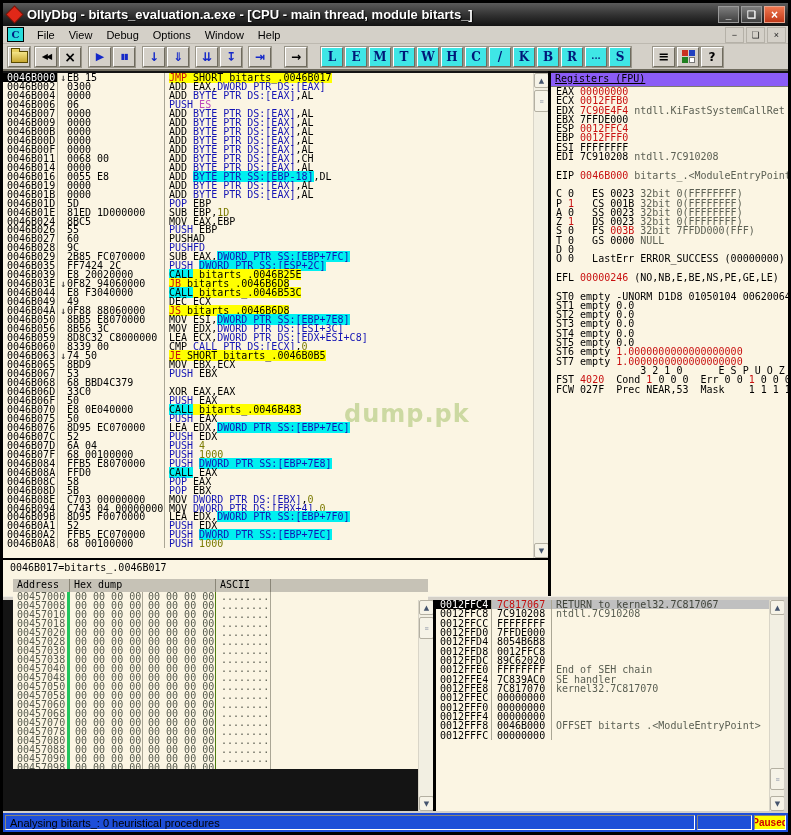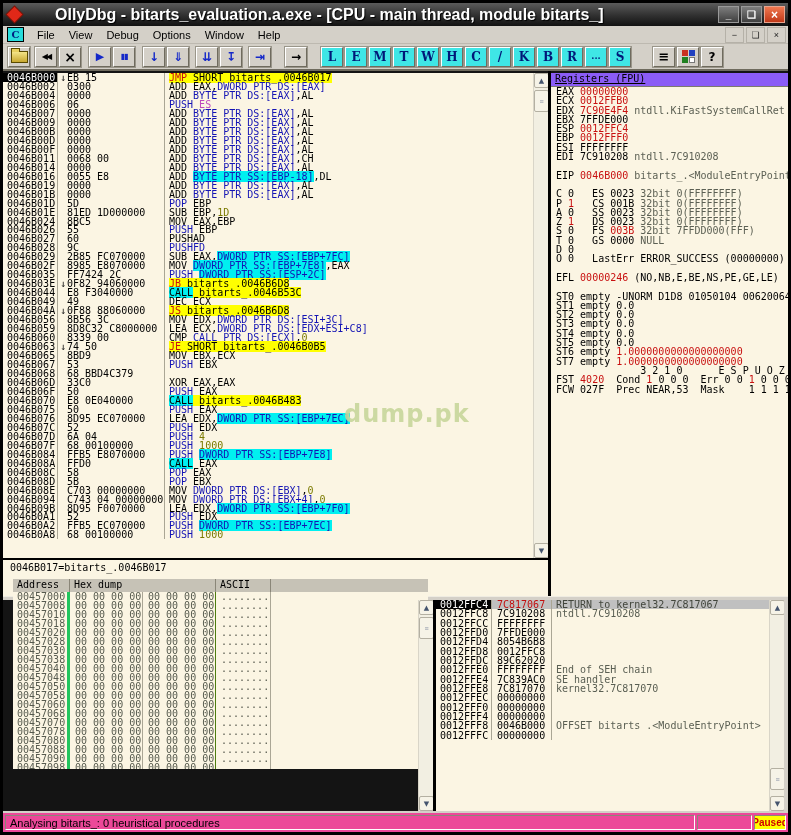--- a/index.html
+++ b/index.html
@@ -3,21 +3,21 @@
 <meta charset="utf-8">
 <style>
   html,body{margin:0;padding:0;background:#888;}
   .root{position:relative;width:791px;height:835px;background:#000;font-family:"Liberation Sans",sans-serif;overflow:hidden;}
   .mono{font-family:"DejaVu Sans Mono",monospace;font-size:10px;}
 
   
   .titlebar{position:absolute;left:3px;top:3px;width:785px;height:23px;box-sizing:border-box;
     background:linear-gradient(180deg,#5b5b5b 0%,#303030 55%,#121212 100%);display:flex;align-items:center;padding:0 3px;}
   .app-icon{width:11px;height:11px;background:#E02818;transform:rotate(45deg);margin:0 7px 0 3px;box-shadow:0 0 0 1px #7a1408;}
-  .title-text{color:#fff;font-weight:bold;font-size:16px;flex:1;white-space:nowrap;overflow:hidden;text-shadow:1px 1px 1px #000;margin-left:28px;}
+  .title-text{color:#fff;font-weight:bold;font-size:13px;flex:1;white-space:nowrap;overflow:hidden;text-shadow:1px 1px 1px #000;}
   .tbtn{width:21px;height:17px;margin-left:2px;display:flex;align-items:center;justify-content:center;font-size:10px;font-weight:bold;
     color:#fff;border:1px solid #999;background:linear-gradient(180deg,#7d7d7d,#3f3f3f);box-sizing:border-box;}
   .tbtn.close{background:linear-gradient(180deg,#F07850,#C03818);border-color:#e8a48e;font-size:12px;}
 
   
   .menubar{position:absolute;left:3px;top:26px;width:785px;height:18px;background:#D4D0C8;display:flex;align-items:center;box-sizing:border-box;border-bottom:1px solid #bdb9b0;}
   .cicon{width:15px;height:13px;background:#28DCDC;color:#002080;border:1px solid #000;font-size:10px;font-weight:bold;
     display:flex;align-items:center;justify-content:center;margin:0 6px 0 4px;font-family:"DejaVu Serif",serif;}
   .menu-item{font-size:11px;color:#000;padding:2px 7px;}
   .menu-right{margin-left:auto;display:flex;align-items:center;}
@@ -104,21 +104,21 @@
   .srow.ssel .sc{color:#42463c;}
 
   
   .sb{position:absolute;background:#F2EFE2;border-left:1px solid #d9d5c8;box-sizing:border-box;}
   .sb .ar{position:absolute;left:0;width:15px;height:15px;background:#F6F3E7;border:1px solid #B4B0A2;border-radius:2px;box-sizing:border-box;
     color:#44546E;font-size:7px;display:flex;align-items:center;justify-content:center;font-family:"DejaVu Sans",sans-serif;}
   .sb .thumb{position:absolute;left:0;width:15px;height:22px;background:#F6F3E7;border:1px solid #B4B0A2;border-radius:2px;box-sizing:border-box;
     color:#8a93a5;font-size:7px;display:flex;align-items:center;justify-content:center;}
 
   
-  .statusbar{position:absolute;left:3px;top:813px;width:785px;height:19px;background:#ec4899;display:flex;align-items:center;
+  .statusbar{position:absolute;left:3px;top:813px;width:785px;height:19px;background:#1d4ed8;display:flex;align-items:center;
     padding:1px 2px;box-sizing:border-box;font-size:11px;}
   .sfield{height:15px;border:1px solid;border-color:#8a8678 #ffffff #ffffff #8a8678;display:flex;align-items:center;
     padding:0 4px;box-sizing:border-box;color:#000;overflow:hidden;white-space:nowrap;}
   .sf1{width:694px;}
   .sf2{width:55px;margin-left:2px;}
   .sf3{width:32px;margin-left:2px;background:#FFFF00;color:#D00000;font-weight:bold;font-size:10px;justify-content:center;}
 
   .watermark{position:absolute;left:344px;top:400px;font-family:"DejaVu Sans",sans-serif;font-size:24px;font-weight:bold;
     color:#C8D69B;letter-spacing:1px;opacity:.9;pointer-events:none;}
 </style>
@@ -261,26 +261,27 @@
           <div class="drow"><span class="da">0046B016</span><span class="dh"><span class="jarr"> </span><span>0055 E8</span></span><span class="di"><span class="tk-n">ADD </span><span class="tk-bc">BYTE PTR SS:[EBP-18]</span><span class="tk-n">,DL</span></span></div>
           <div class="drow"><span class="da">0046B019</span><span class="dh"><span class="jarr"> </span><span>0000</span></span><span class="di"><span class="tk-n">ADD </span><span class="tk-b">BYTE PTR DS:[EAX]</span><span class="tk-n">,AL</span></span></div>
           <div class="drow"><span class="da">0046B01B</span><span class="dh"><span class="jarr"> </span><span>0000</span></span><span class="di"><span class="tk-n">ADD </span><span class="tk-b">BYTE PTR DS:[EAX]</span><span class="tk-n">,AL</span></span></div>
           <div class="drow"><span class="da">0046B01D</span><span class="dh"><span class="jarr"> </span><span>5D</span></span><span class="di"><span class="tk-b">POP </span><span class="tk-n">EBP</span></span></div>
           <div class="drow"><span class="da">0046B01E</span><span class="dh"><span class="jarr"> </span><span>81ED 1D000000</span></span><span class="di"><span class="tk-n">SUB EBP,</span><span class="tk-o">1D</span></span></div>
           <div class="drow"><span class="da">0046B024</span><span class="dh"><span class="jarr"> </span><span>8BC5</span></span><span class="di"><span class="tk-n">MOV EAX,EBP</span></span></div>
           <div class="drow"><span class="da">0046B026</span><span class="dh"><span class="jarr"> </span><span>55</span></span><span class="di"><span class="tk-b">PUSH </span><span class="tk-n">EBP</span></span></div>
           <div class="drow"><span class="da">0046B027</span><span class="dh"><span class="jarr"> </span><span>60</span></span><span class="di"><span class="tk-n">PUSHAD</span></span></div>
           <div class="drow"><span class="da">0046B028</span><span class="dh"><span class="jarr"> </span><span>9C</span></span><span class="di"><span class="tk-b">PUSHFD</span></span></div>
           <div class="drow"><span class="da">0046B029</span><span class="dh"><span class="jarr"> </span><span>2B85 FC070000</span></span><span class="di"><span class="tk-n">SUB EAX,</span><span class="tk-bc">DWORD PTR SS:[EBP+7FC]</span></span></div>
-          <div class="drow"><span class="da">0046B02F</span><span class="dh"><span class="jarr"> </span><span>8985 E8070000</span></span><span class="di"><span class="tk-n">MOV </span><span class="tk-bc">DWORD PTR SS:[EBP+7E8]</span><span class="tk-n">,EAX</span></span></div>
           <div class="drow"><span class="da">0046B035</span><span class="dh"><span class="jarr"> </span><span>FF7424 2C</span></span><span class="di"><span class="tk-b">PUSH </span><span class="tk-bc">DWORD PTR SS:[ESP+2C]</span></span></div>
+          <div class="drow"><span class="da">0046B039</span><span class="dh"><span class="jarr"> </span><span>E8 20020000</span></span><span class="di"><span class="tk-kc">CALL</span><span class="tk-ky"> bitarts_.0046B25E</span></span></div>
           <div class="drow"><span class="da">0046B03E</span><span class="dh"><span class="jarr">↓</span><span>0F82 94060000</span></span><span class="di"><span class="tk-ry">JB</span><span class="tk-ky"> bitarts_.0046B6D8</span></span></div>
           <div class="drow"><span class="da">0046B044</span><span class="dh"><span class="jarr"> </span><span>E8 F3040000</span></span><span class="di"><span class="tk-kc">CALL</span><span class="tk-ky"> bitarts_.0046B53C</span></span></div>
           <div class="drow"><span class="da">0046B049</span><span class="dh"><span class="jarr"> </span><span>49</span></span><span class="di"><span class="tk-n">DEC ECX</span></span></div>
           <div class="drow"><span class="da">0046B04A</span><span class="dh"><span class="jarr">↓</span><span>0F88 88060000</span></span><span class="di"><span class="tk-ry">JS</span><span class="tk-ky"> bitarts_.0046B6D8</span></span></div>
+          <div class="drow"><span class="da">0046B050</span><span class="dh"><span class="jarr"> </span><span>8BB5 E8070000</span></span><span class="di"><span class="tk-n">MOV ESI,</span><span class="tk-bc">DWORD PTR SS:[EBP+7E8]</span></span></div>
           <div class="drow"><span class="da">0046B056</span><span class="dh"><span class="jarr"> </span><span>8B56 3C</span></span><span class="di"><span class="tk-n">MOV EDX,</span><span class="tk-b">DWORD PTR DS:[ESI+3C]</span></span></div>
           <div class="drow"><span class="da">0046B059</span><span class="dh"><span class="jarr"> </span><span>8D8C32 C8000000</span></span><span class="di"><span class="tk-n">LEA ECX,</span><span class="tk-b">DWORD PTR DS:[EDX+ESI+C8]</span></span></div>
           <div class="drow"><span class="da">0046B060</span><span class="dh"><span class="jarr"> </span><span>8339 00</span></span><span class="di"><span class="tk-n">CMP </span><span class="tk-b">CALL PTR DS:[ECX]</span><span class="tk-n">,</span><span class="tk-o">0</span></span></div>
           <div class="drow"><span class="da">0046B063</span><span class="dh"><span class="jarr">↓</span><span>74 50</span></span><span class="di"><span class="tk-ry">JE</span><span class="tk-ky"> SHORT bitarts_.0046B0B5</span></span></div>
           <div class="drow"><span class="da">0046B065</span><span class="dh"><span class="jarr"> </span><span>8BD9</span></span><span class="di"><span class="tk-n">MOV EBX,ECX</span></span></div>
           <div class="drow"><span class="da">0046B067</span><span class="dh"><span class="jarr"> </span><span>53</span></span><span class="di"><span class="tk-b">PUSH </span><span class="tk-n">EBX</span></span></div>
           <div class="drow"><span class="da">0046B068</span><span class="dh"><span class="jarr"> </span><span>68 BBD4C379</span></span></div>
           <div class="drow"><span class="da">0046B06D</span><span class="dh"><span class="jarr"> </span><span>33C0</span></span><span class="di"><span class="tk-n">XOR EAX,EAX</span></span></div>
           <div class="drow"><span class="da">0046B06F</span><span class="dh"><span class="jarr"> </span><span>50</span></span><span class="di"><span class="tk-b">PUSH </span><span class="tk-n">EAX</span></span></div>
           <div class="drow"><span class="da">0046B070</span><span class="dh"><span class="jarr"> </span><span>E8 0E040000</span></span><span class="di"><span class="tk-kc">CALL</span><span class="tk-ky"> bitarts_.0046B483</span></span></div>

